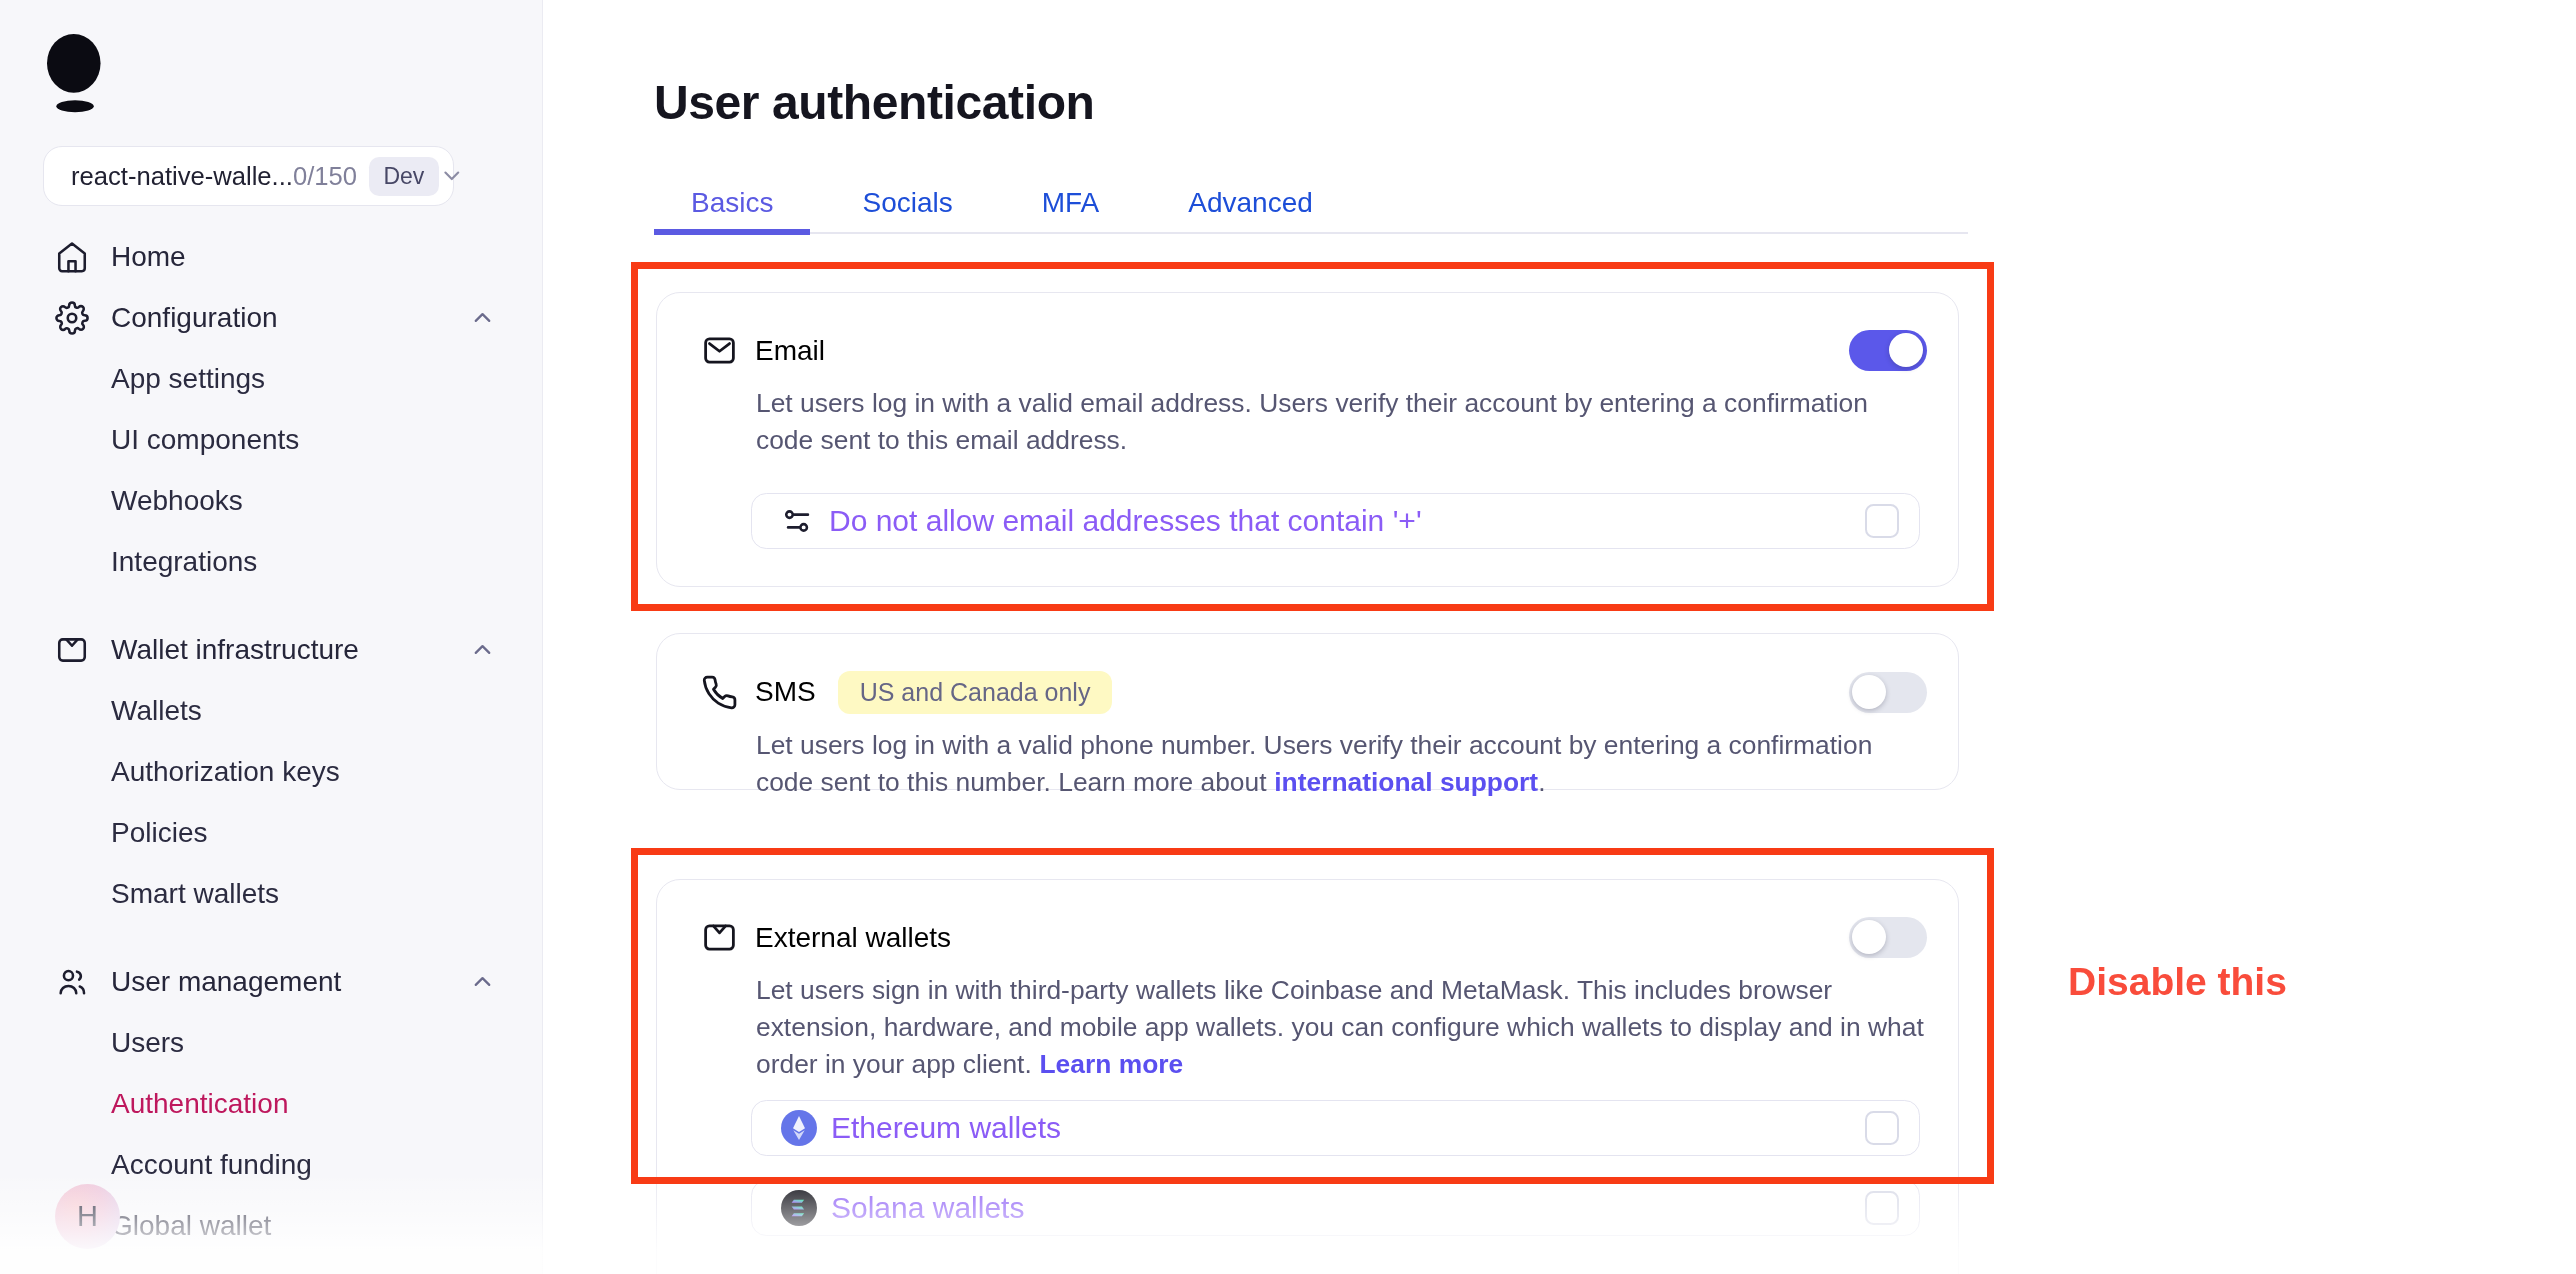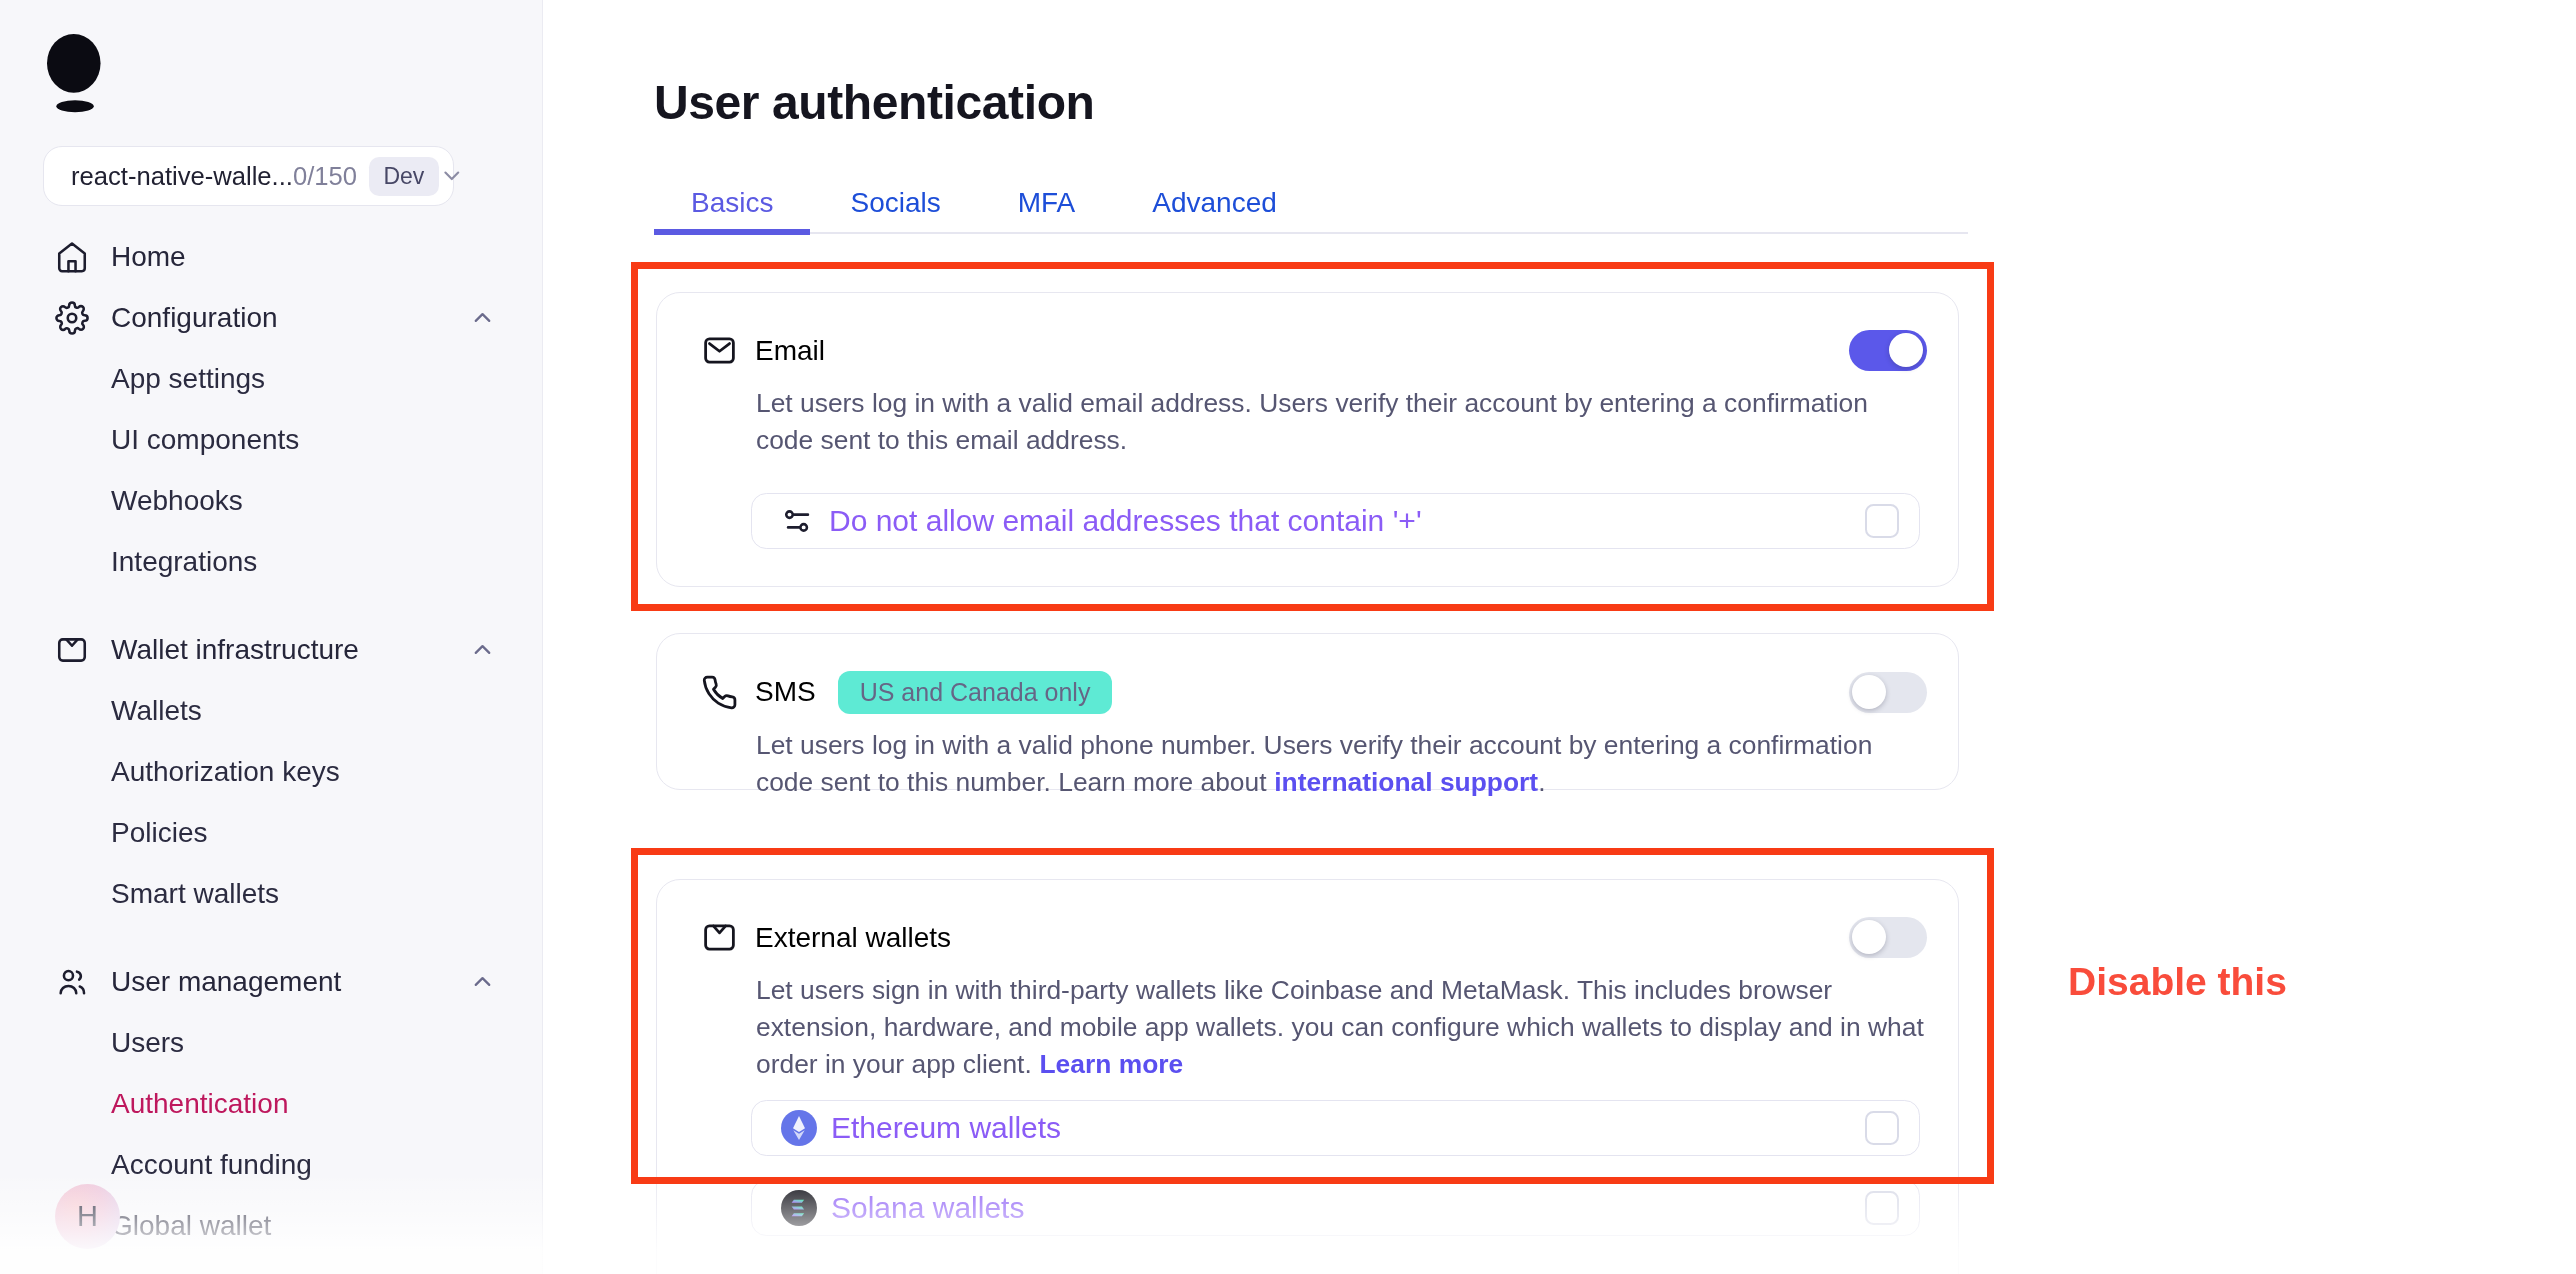--- a/index.html
+++ b/index.html
@@ -30,36 +30,36 @@
   .si-active { color:#be185d; font-weight:500; }
   .si-chevron { margin-left:auto; margin-right:46px; color:#6b6b8c; display:flex; }
   .avatar { position:absolute; left:55px; top:1184px; width:65px; height:65px; border-radius:50%;
     background:radial-gradient(circle at 32% 35%, #f7ccd3 0%, #efc9dc 45%, #d9d4f2 100%);
     display:flex; align-items:center; justify-content:center; font-size:29px; font-weight:500;
     color:#2a2a3e; cursor:pointer; }
 
   
   .page-title { position:absolute; left:654px; top:75px; font-size:48px; font-weight:700;
     color:#15151f; letter-spacing:-0.4px; }
-  .tabs { position:absolute; left:654px; top:177px; width:1314px; display:flex; gap:3px;
+  .tabs { position:absolute; left:654px; top:177px; width:1314px; display:flex; gap:15px;
     border-bottom:2.6px solid #e6e6f0; }
   .tab { height:58px; padding:0 37px; display:flex; align-items:center; font-size:28px;
     font-weight:500; color:#1d4ed8; border-bottom:6px solid transparent; margin-bottom:-2.6px;
     cursor:pointer; }
   .tab-active { color:#5b5ae2; border-bottom-color:#5b5ae2; }
 
   .card { position:absolute; left:656px; width:1303px; background:#fff;
     border:1.7px solid #e7e7f0; border-radius:24px; }
   .card-email { top:292px; height:295px; }
   .card-sms { top:633px; height:157px; }
   .card-ext { top:879px; height:436px; }
   .card-head { display:flex; align-items:center; padding:37px 31.5px 0 44px; }
   .card-ic { width:37px; height:37px; color:#15151f; flex:0 0 auto; }
   .card-title { font-size:28px; font-weight:500; color:#000000; margin-left:17px; }
-  .pill-badge { margin-left:22px; background:#5eead4; color:#666686; font-size:25px;
+  .pill-badge { margin-left:22px; background:#fef9c3; color:#666686; font-size:25px;
     padding:6.8px 22px; border-radius:12px; }
   .toggle { margin-left:auto; width:78px; height:41px; border-radius:20.4px; position:relative;
     cursor:pointer; flex:0 0 auto; }
   .toggle-on { background:#5b58ea; }
   .toggle-off { background:#e4e6ee; }
   .knob { position:absolute; top:3.4px; width:34px; height:34px; border-radius:50%;
     background:#fff; box-shadow:0 1.7px 5.1px rgba(30,30,60,.25); }
   .toggle-on .knob { right:3.4px; }
   .toggle-off .knob { left:3.4px; }
   .card-desc { margin:13.6px 34px 0 99px; font-size:26.4px; line-height:37px; color:#565672; }

